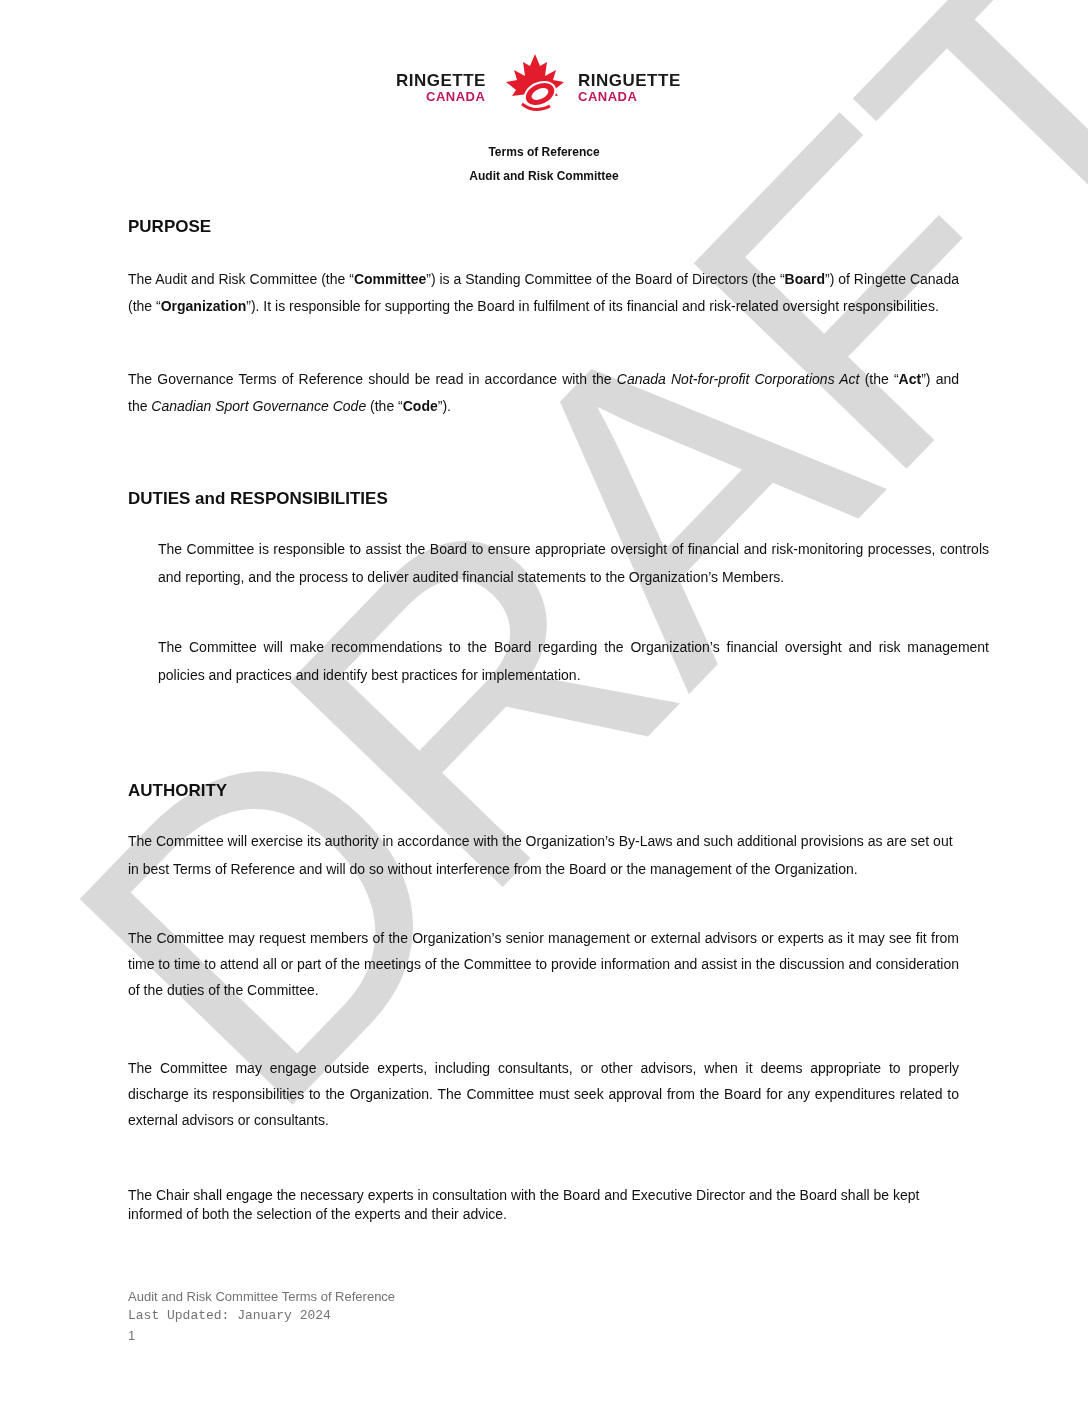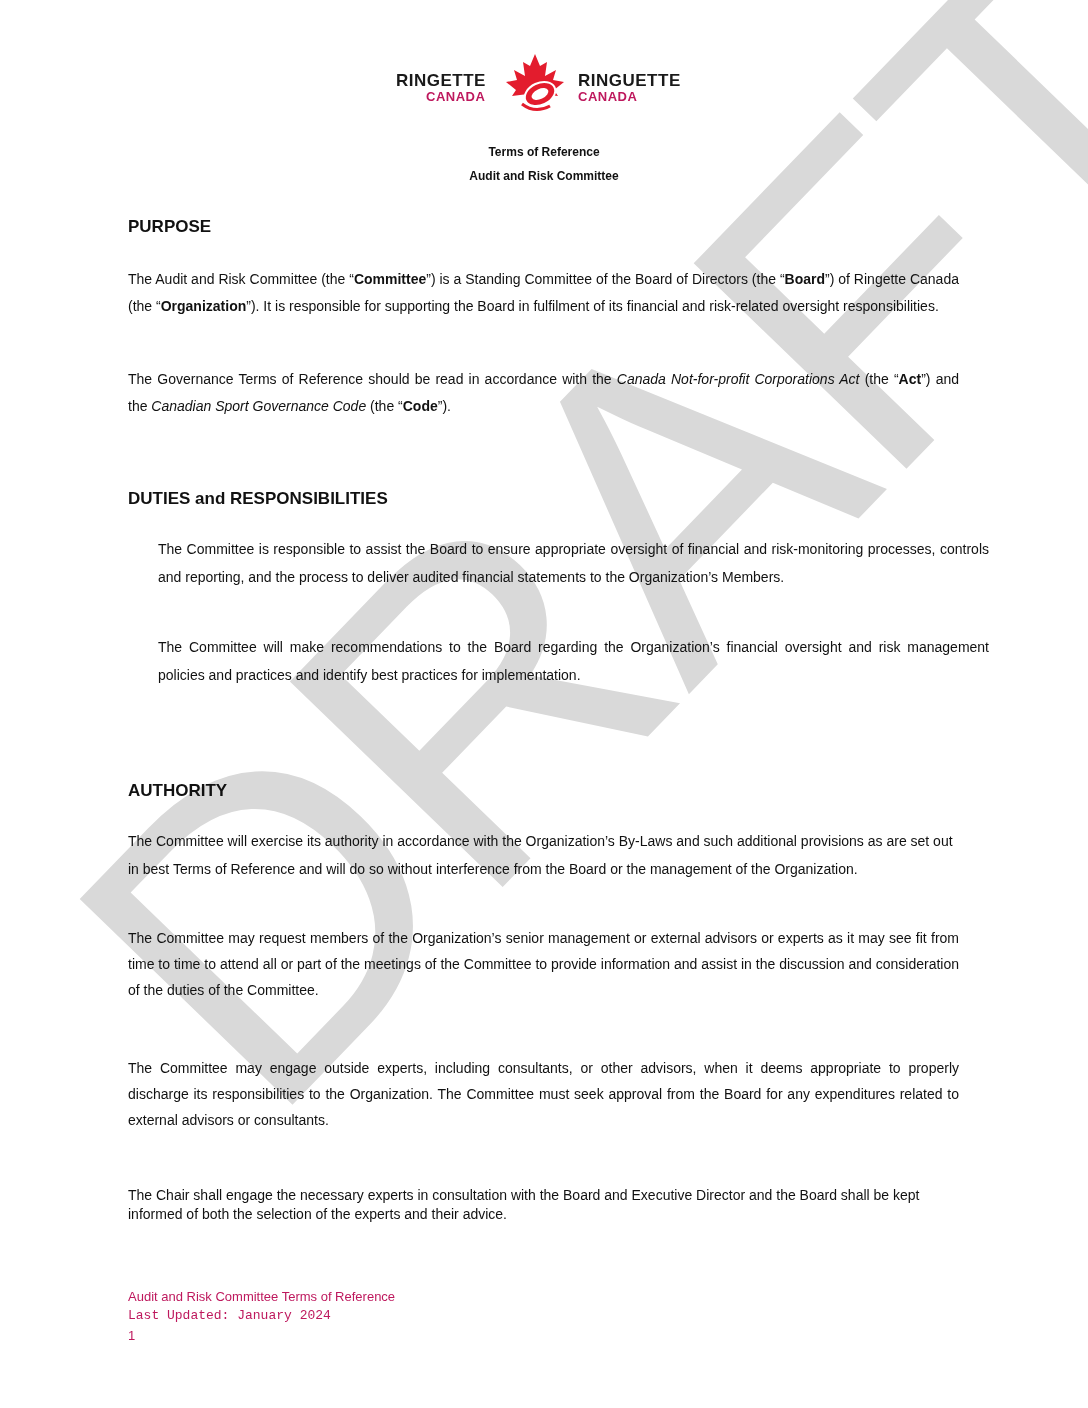--- a/index.html
+++ b/index.html
@@ -11,21 +11,21 @@
     .logo { position: absolute; left: 396px; top: 52px; width: 300px; height: 62px; }
     .logo .word { position: absolute; font-weight: bold; line-height: 1; }
     .logo .l1 { font-size: 17px; color: #1a1a1a; letter-spacing: 0.5px; }
     .logo .l2 { font-size: 13px; color: #be185d; letter-spacing: 0.5px; }
     .logo .leaf { position: absolute; left: 104px; top: 0px; width: 70px; height: 62px; }
     .title { position: absolute; left: 0; width: 1088px; text-align: center; font-weight: bold; font-size: 12px; }
     .heading { position: absolute; left: 128px; font-weight: bold; font-size: 17px; }
     .para { position: absolute; left: 128px; width: 831px; font-size: 14px; line-height: 27px; }
     .para.j { text-align: justify; }
     .para.tight { line-height: 26px; margin-left: 30px; }
-    .footer { position: absolute; left: 128px; font-size: 13px; line-height: 19px; color: #be185d; }
+    .footer { position: absolute; left: 128px; font-size: 13px; line-height: 19px; color: #737373; }
   </style>
 </head>
 <body>
 
 <svg class="watermark" viewBox="0 0 1088 1408">
   <text x="0" y="0" transform="translate(268,1130) rotate(-46)">DRAFT</text>
 </svg>
 
 <div class="content">
 

